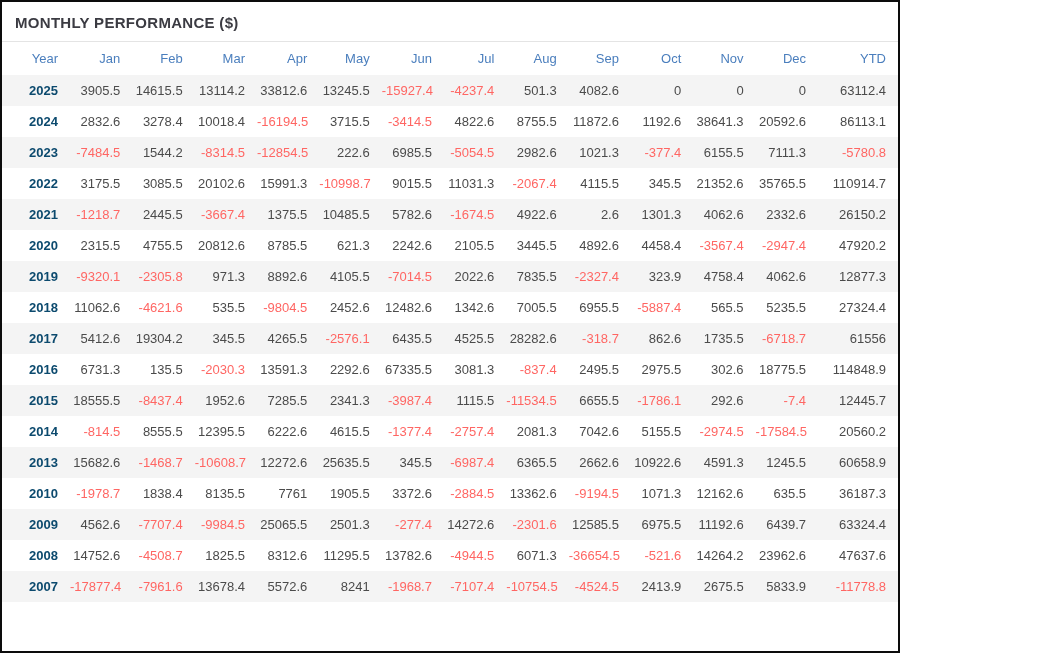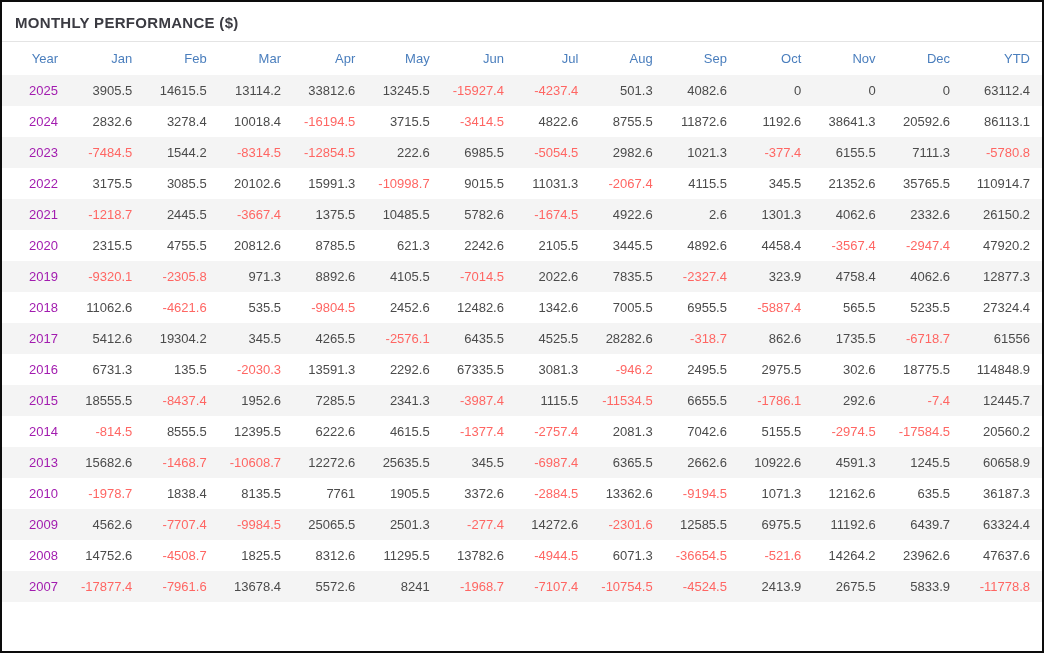--- a/index.html
+++ b/index.html
@@ -1,20 +1,20 @@
 <!DOCTYPE html>
 <html><head>
 <meta charset="utf-8">
 <style>
   * { box-sizing: border-box; }
   html, body { margin: 0; padding: 0; background: #ffffff; }
   body { font-family: "Liberation Sans", sans-serif; }
 
   .frame {
-    width: 1044px;
+    width: 900px;
     height: 653px;
     border: 2px solid #0c0c0c;
     background: #ffffff;
     overflow: hidden;
   }
 
   .title-bar {
     padding: 12px 14px 10px 13px;
     font-size: 15px;
     font-weight: bold;
@@ -45,21 +45,21 @@
     color: #4b4b4b;
     text-align: right;
     padding: 8px 12px 8px 0;
     white-space: nowrap;
     overflow: hidden;
   }
 
   table.perf tbody tr:nth-child(odd) { background: #f4f4f4; }
   table.perf tbody tr:nth-child(even) { background: #ffffff; }
 
-  table.perf td.year-cell { font-weight: normal; color: #a21caf; }
+  table.perf td.year-cell { font-weight: bold; color: #0c4a6e; }
   table.perf td.neg { color: #ff6663; }
 </style>
 </head>
 <body>
 
 <div class="frame">
   <div class="title-bar">MONTHLY PERFORMANCE ($)</div>
 
   <table class="perf">
     <colgroup>
@@ -243,21 +243,21 @@
         </tr>
         <tr>
           <td class="year-cell">2016</td>
           <td>6731.3</td>
           <td>135.5</td>
           <td class="neg">-2030.3</td>
           <td>13591.3</td>
           <td>2292.6</td>
           <td>67335.5</td>
           <td>3081.3</td>
-          <td class="neg">-946.2</td>
+          <td class="neg">-837.4</td>
           <td>2495.5</td>
           <td>2975.5</td>
           <td>302.6</td>
           <td>18775.5</td>
           <td>114848.9</td>
         </tr>
         <tr>
           <td class="year-cell">2015</td>
           <td>18555.5</td>
           <td class="neg">-8437.4</td>

